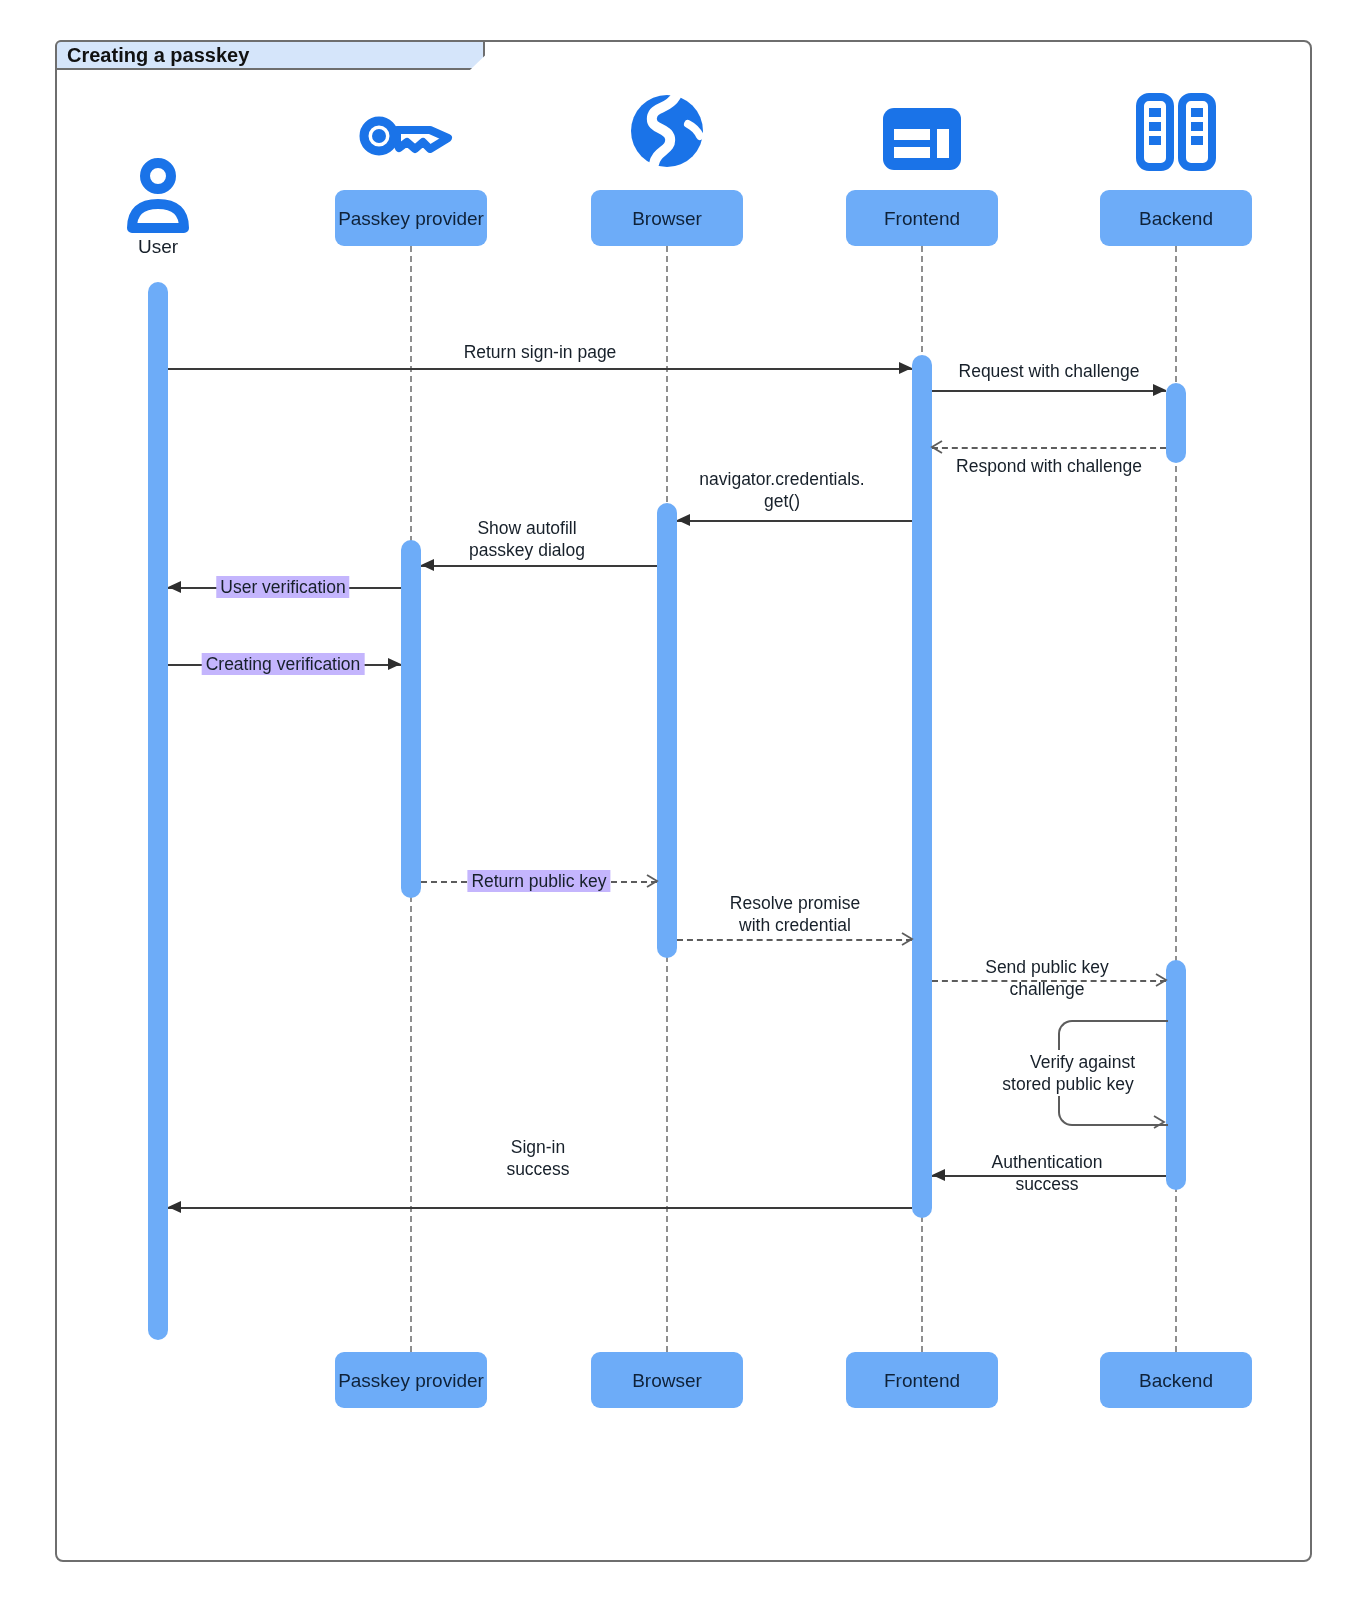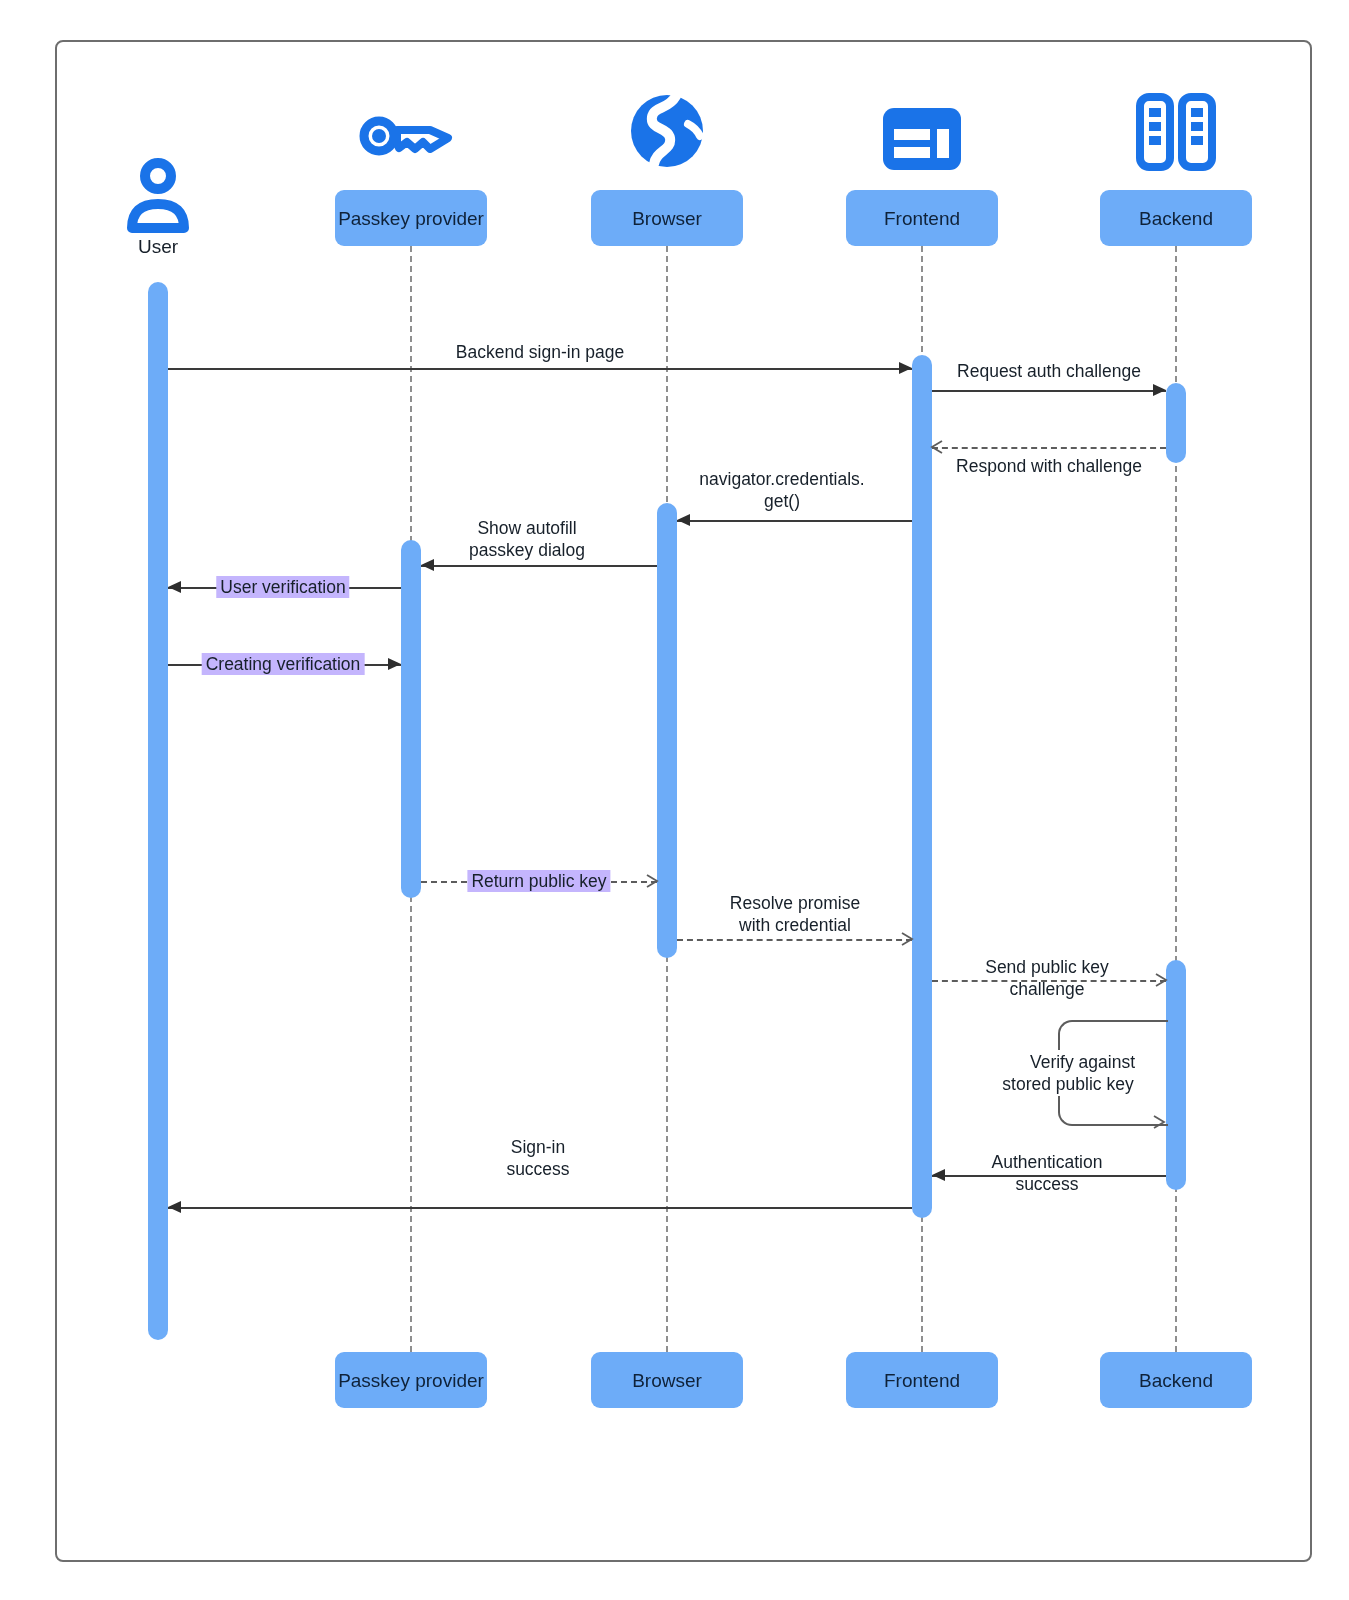--- a/index.html
+++ b/index.html
@@ -22,40 +22,41 @@
   .head.filled-left{border-top:6px solid transparent;border-bottom:6px solid transparent;border-right:13px solid #2e2e2e;}
   .open-head{position:absolute;}
   .self-loop{position:absolute;border:2px solid #5c5c5c;border-right:none;border-radius:14px 0 0 14px;}
   .loop-label{background:#fff;padding:2px 4px;margin-left:21px;}
 </style>
 </head>
 <body>
 
 <div id="stage">
   <div class="frame"></div>
+  <div class="title-tab">Creating a passkey</div>
   <div id="diagram">
       <div class="lifeline" style="left: 410px; top: 246px; height: 1106px;"></div>
       <div class="lifeline" style="left: 666px; top: 246px; height: 1106px;"></div>
       <div class="lifeline" style="left: 921px; top: 246px; height: 1106px;"></div>
       <div class="lifeline" style="left: 1175px; top: 246px; height: 1106px;"></div>
       <div class="activation" style="left: 148px; top: 282px; height: 1058px;"></div>
       <div class="activation" style="left: 912px; top: 355px; height: 863px;"></div>
       <div class="activation" style="left: 1166px; top: 383px; height: 80px;"></div>
       <div class="activation" style="left: 657px; top: 503px; height: 455px;"></div>
       <div class="activation" style="left: 401px; top: 540px; height: 358px;"></div>
       <div class="activation" style="left: 1166px; top: 960px; height: 230px;"></div>
       <div class="msg-line solid" style="left: 168px; top: 368px; width: 744px;"></div>
       <div class="head filled-right" style="left: 899px; top: 362px;"></div>
       <div class="msg-label" style="left: 540px; top: 341px;">
-        <div>Backend sign-in page</div>
+        <div>Return sign-in page</div>
       </div>
       <div class="msg-line solid" style="left: 932px; top: 390px; width: 234px;"></div>
       <div class="head filled-right" style="left: 1153px; top: 384px;"></div>
       <div class="msg-label" style="left: 1049px; top: 360px;">
-        <div>Request auth challenge</div>
+        <div>Request with challenge</div>
       </div>
       <div class="msg-line dashed" style="left: 932px; top: 447px; width: 234px;"></div>
       <div class="open-head" style="left: 930px; top: 439px;"><svg width="14" height="16" viewBox="0 0 14 16">
           <polyline points="12,2 2,8 12,14" fill="none" stroke="#5c5c5c" stroke-width="1.8"></polyline>
         </svg></div>
       <div class="msg-label" style="left: 1049px; top: 455px;">
         <div>Respond with challenge</div>
       </div>
       <div class="msg-line solid" style="left: 677px; top: 520px; width: 235px;"></div>
       <div class="head filled-left" style="left: 677px; top: 514px;"></div>

